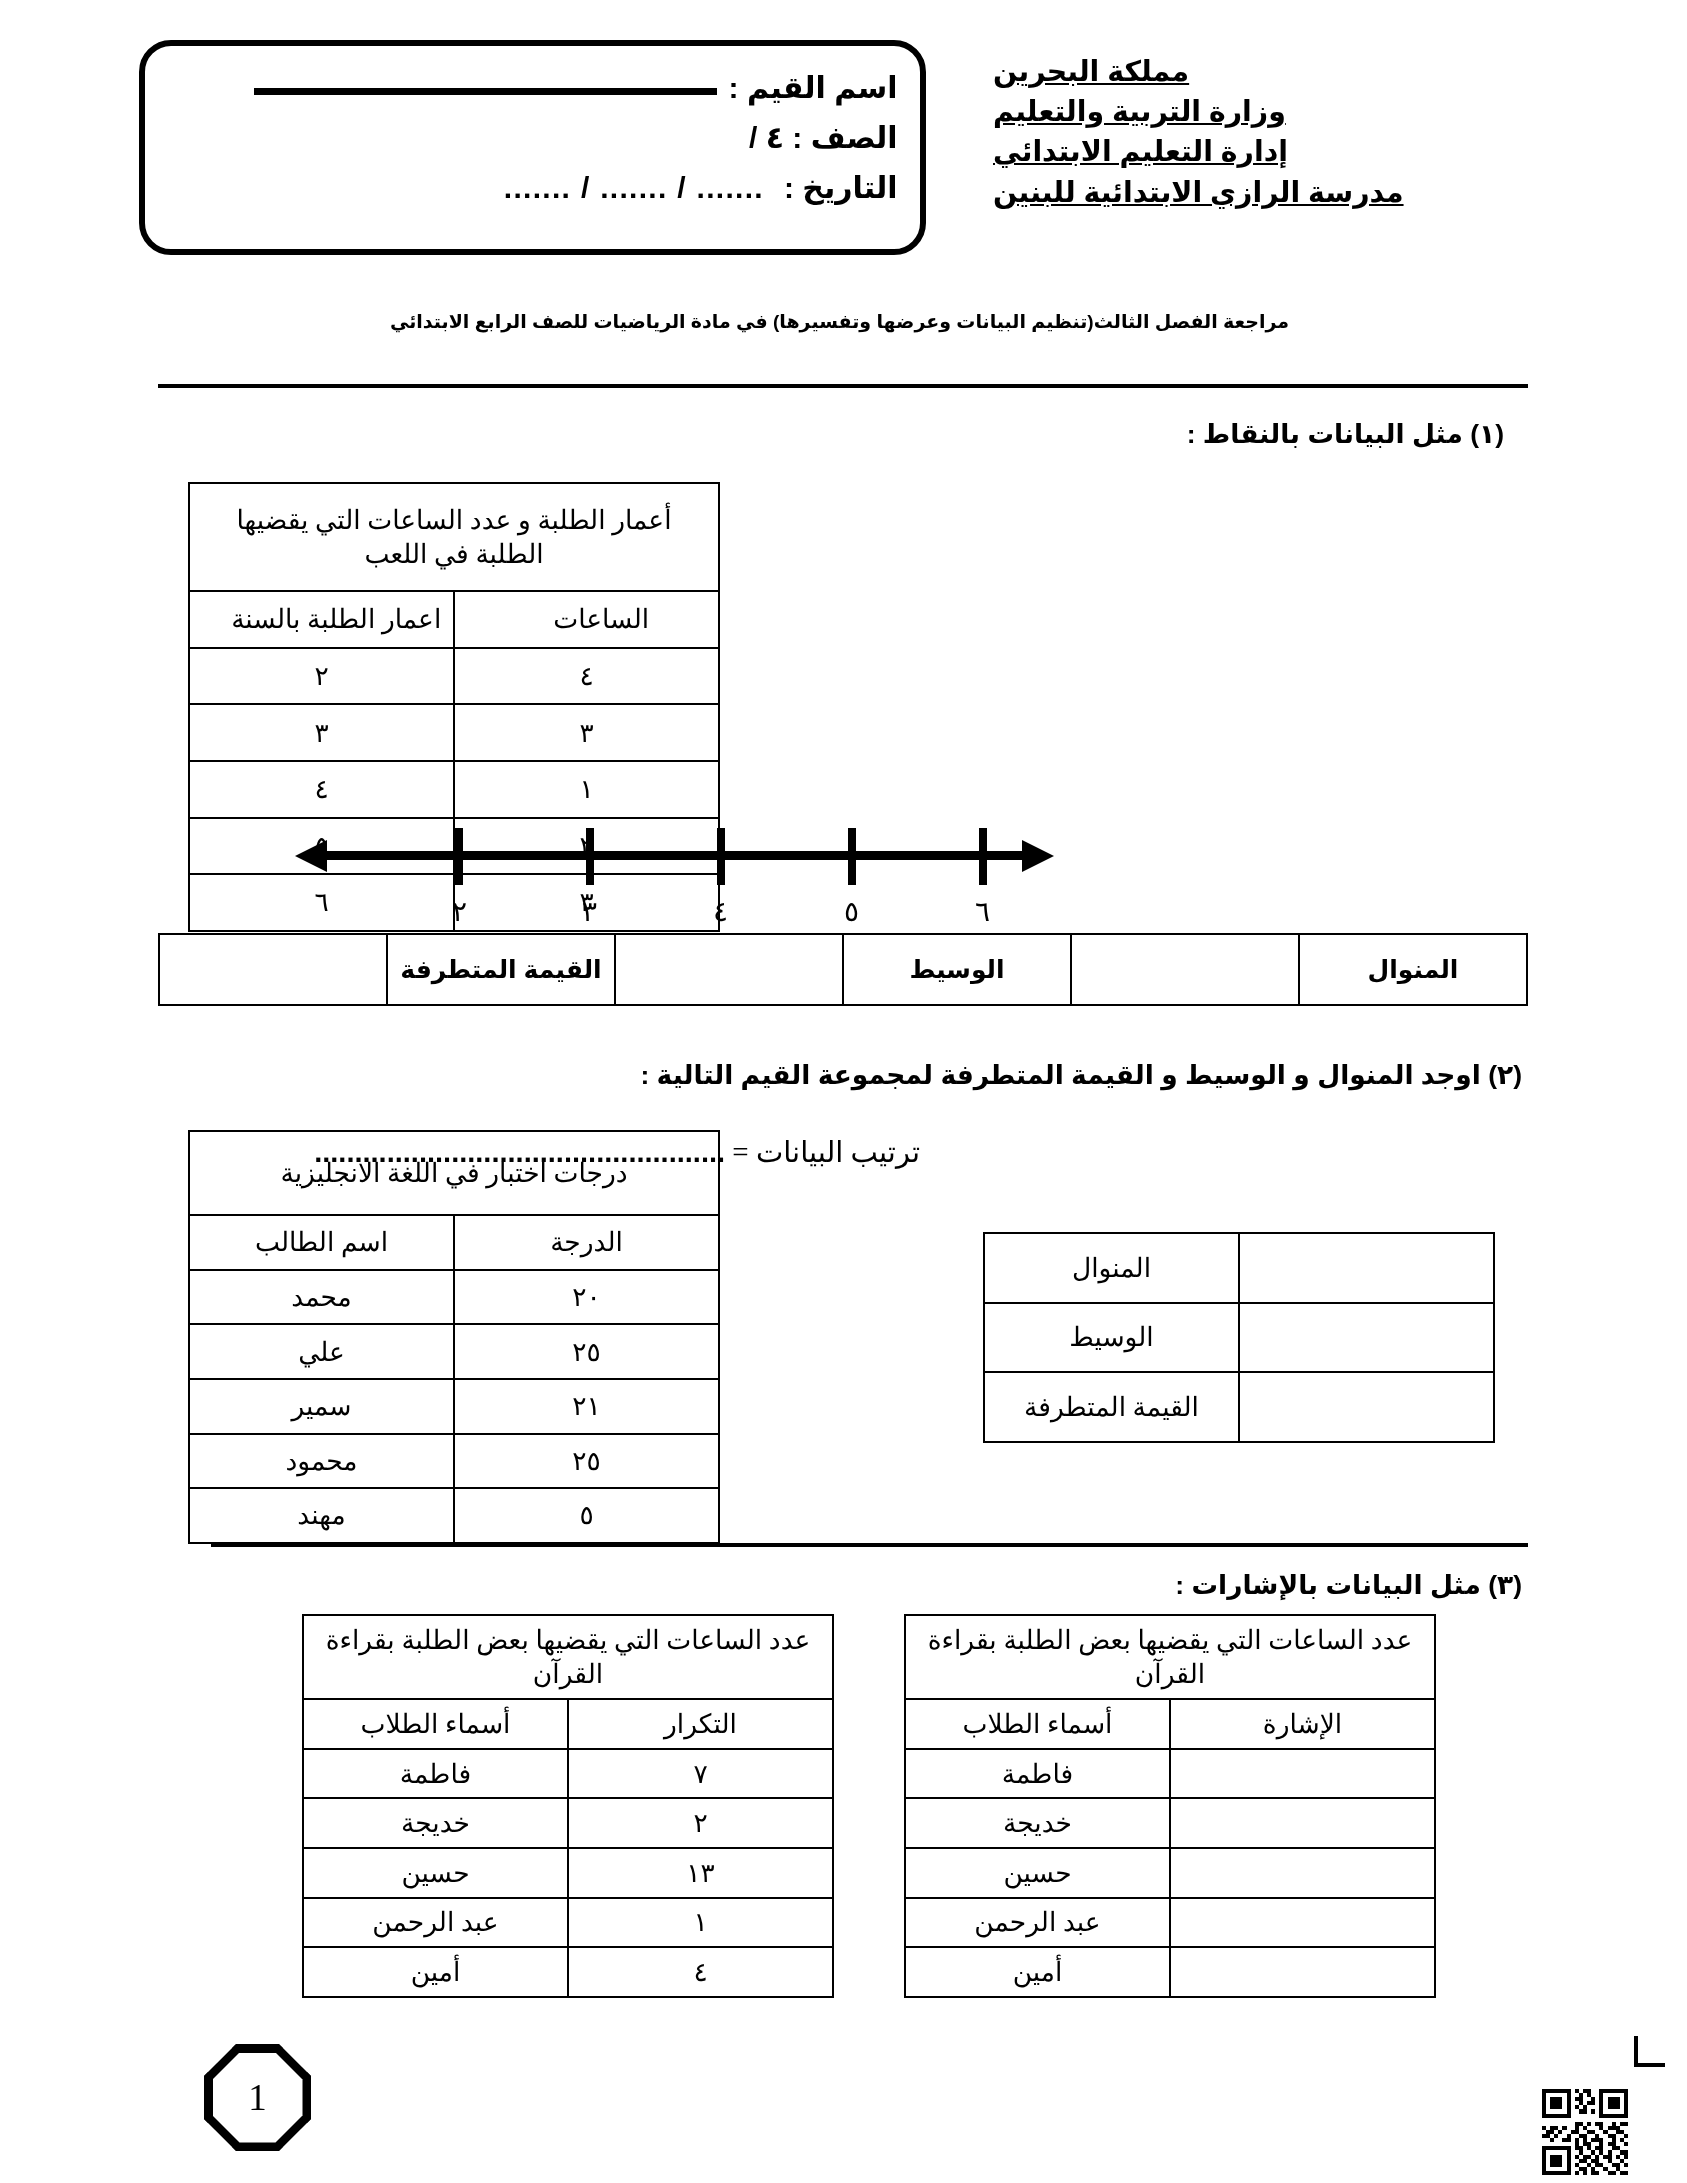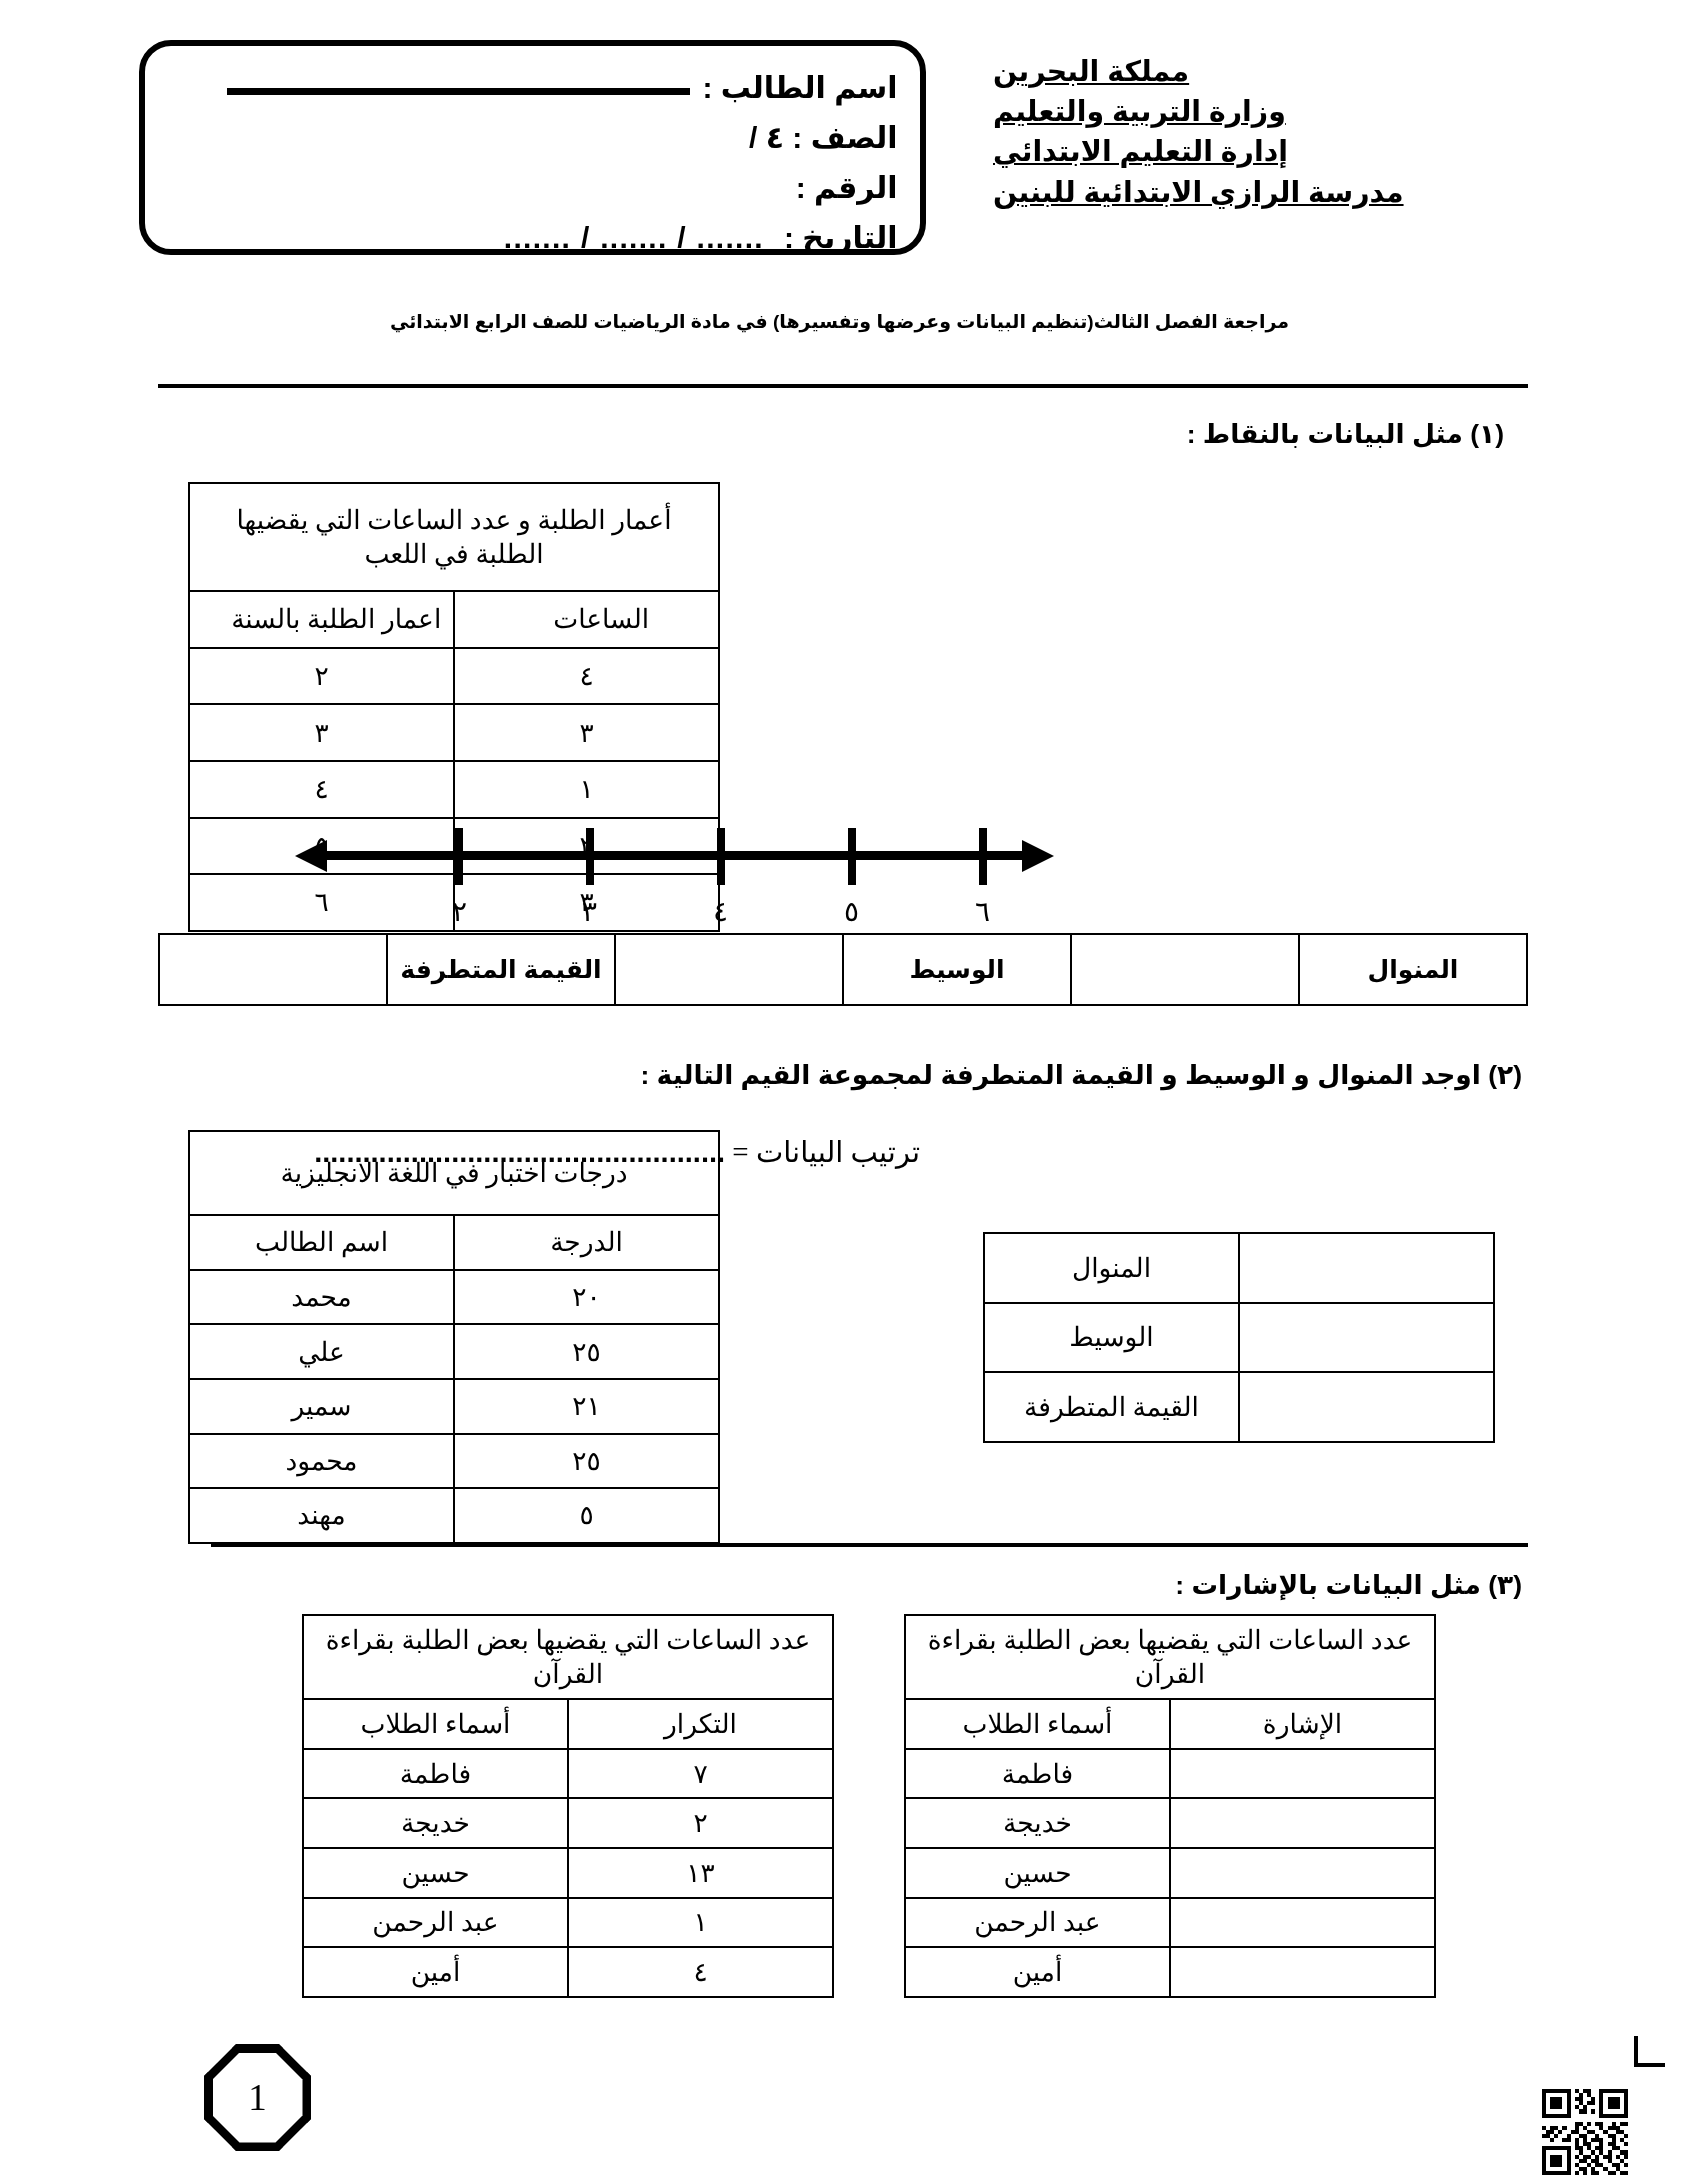--- a/index.html
+++ b/index.html
@@ -294,28 +294,25 @@
     border-bottom: 4px solid #000;
   }
 </style>
 </head>
 <body>
 
 <div class="header-row">
 
   <div class="student-box">
     <div class="sb-line">
-      <span class="sb-label">اسم الطالب :</span>
+      <span class="sb-label">اسم القيم :</span>
       <span class="sb-rule"></span>
     </div>
     <div class="sb-line">
       <span class="sb-label">الصف : ٤ /</span>
-    </div>
-    <div class="sb-line">
-      <span class="sb-label">الرقم :</span>
     </div>
     <div class="sb-line">
       <span class="sb-label">التاريخ :</span>
       <span class="sb-dots">....... / ....... / .......</span>
     </div>
   </div>
 
   <div class="ministry-block">
     <div>مملكة البحرين</div>
     <div>وزارة التربية والتعليم</div>

